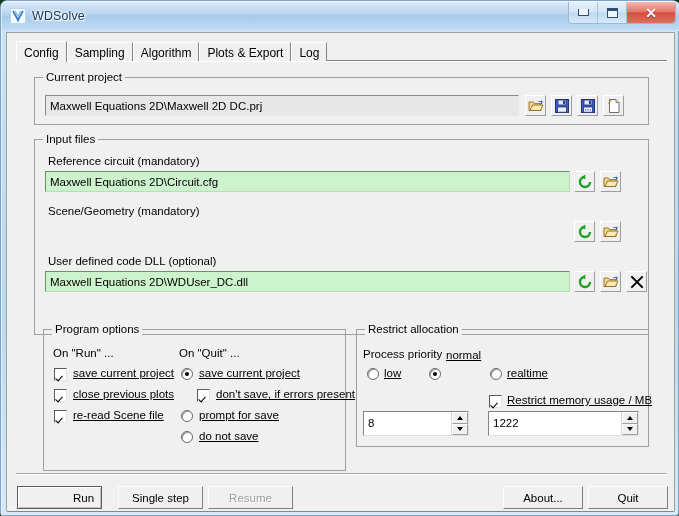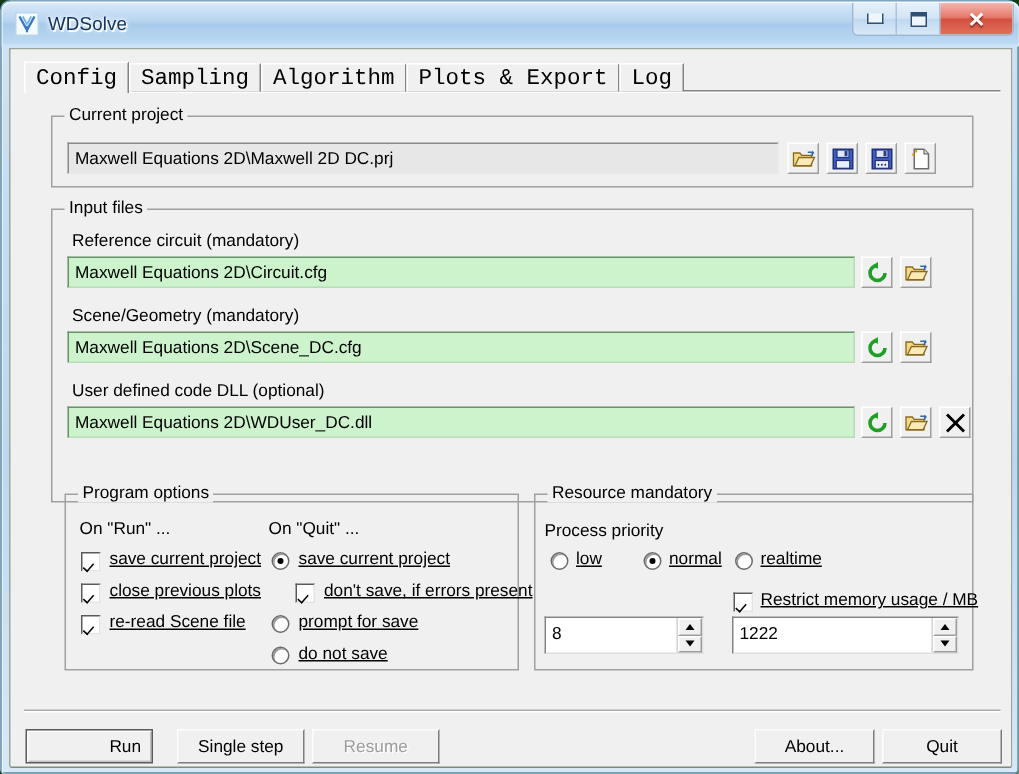--- a/index.html
+++ b/index.html
@@ -118,30 +118,29 @@
     position: absolute;
     left: 9px; top: 8px;
     width: 651px; height: 20px;
     display: flex;
     align-items: flex-end;
   }
   .tab {
     height: 19px;
     box-sizing: border-box;
     padding: 1px 7px 0 7px;
-    font-size: 15px;
+    font-size: 12px;
     color: #000000;
     line-height: 18px;
     background: #f0f0f0;
     border-left: 1px solid #ffffff;
     border-top: 1px solid #ffffff;
     border-right: 1px solid #848484;
     position: relative;
     white-space: nowrap;
-    font-family: Liberation Mono, monospace;
   }
   .tab.active {
     height: 21px;
     line-height: 20px;
     margin-bottom: -1px;
     z-index: 3;
     background: #f0f0f0;
     border-right: 1px solid #848484;
   }
   #tabline {
@@ -427,21 +426,20 @@
     <div class="toolbtn" style="left:593px; top:138px;">
       <svg width="16" height="16" viewBox="0 0 16 16">
         <path d="M1 12.5 V4 h4.2 l1.3 1.6 H13 V12.5 z" fill="#f7d98a" stroke="#8a6a20" stroke-width="0.9"></path>
         <path d="M2 12.5 L4.6 7 H15 L12.4 12.5 z" fill="#fbe9b6" stroke="#8a6a20" stroke-width="0.9"></path>
         <path d="M10.5 3.5 L13.5 3.5 L13.5 6" fill="none" stroke="#2f6fae" stroke-width="1.1"></path>
         <path d="M13.5 2.3 L15 4 L13.5 5.2 z" fill="#2f6fae"></path>
       </svg>
     </div>
 
     <div class="field-label" style="left:41px; top:172px;">Scene/Geometry (mandatory)</div>
-    <div class="textfield tf-green" style="left:38px; top:188px; width:525px; height:21px;">Maxwell Equations 2D\Scene_DC.cfg</div>
     <div class="toolbtn" style="left:567px; top:188px;">
       <svg width="16" height="16" viewBox="0 0 16 16">
         <path d="M13 8 A5 5 0 1 1 8 3" fill="none" stroke="#1f9f25" stroke-width="2.4"></path>
         <path d="M8.3 0.6 L8.3 5.4 L4.6 3 z" fill="#1f9f25"></path>
       </svg>
     </div>
     <div class="toolbtn" style="left:593px; top:188px;">
       <svg width="16" height="16" viewBox="0 0 16 16">
         <path d="M1 12.5 V4 h4.2 l1.3 1.6 H13 V12.5 z" fill="#f7d98a" stroke="#8a6a20" stroke-width="0.9"></path>
         <path d="M2 12.5 L4.6 7 H15 L12.4 12.5 z" fill="#fbe9b6" stroke="#8a6a20" stroke-width="0.9"></path>
@@ -465,21 +463,21 @@
         <path d="M10.5 3.5 L13.5 3.5 L13.5 6" fill="none" stroke="#2f6fae" stroke-width="1.1"></path>
         <path d="M13.5 2.3 L15 4 L13.5 5.2 z" fill="#2f6fae"></path>
       </svg>
     </div>
     <div class="toolbtn" style="left:619px; top:238px; background:#f0f0f0;">
       <svg width="16" height="16" viewBox="0 0 16 16">
         <path d="M3 3 L13 13 M13 3 L3 13" stroke="#000000" stroke-width="1.9" stroke-linecap="square"></path>
       </svg>
     </div>
 
-    <div class="group" style="left:36px; top:296px; width:303px; height:118px;">
+    <div class="group" style="left:36px; top:296px; width:303px; height:142px;">
       <div class="group-title">Program options</div>
     </div>
 
     <div class="field-label" style="left:46px; top:314px;">On "Run" ...</div>
     <div class="field-label" style="left:172px; top:314px;">On "Quit" ...</div>
 
     <div class="chk checked" style="left:47px; top:335px;"></div>
     <div class="opt-label" style="left:66px; top:334px;">save current project</div>
 
     <div class="chk checked" style="left:47px; top:356px;"></div>
@@ -494,30 +492,30 @@
     <div class="chk checked" style="left:190px; top:356px;"></div>
     <div class="opt-label" style="left:209px; top:355px;">don't save, if errors present</div>
 
     <div class="rad" style="left:174px; top:377px;"></div>
     <div class="opt-label" style="left:192px; top:376px;">prompt for save</div>
 
     <div class="rad" style="left:174px; top:398px;"></div>
     <div class="opt-label" style="left:192px; top:397px;">do not save</div>
 
     <div class="group" style="left:349px; top:296px; width:293px; height:118px;">
-      <div class="group-title">Resource mandatory</div>
+      <div class="group-title">Restrict allocation</div>
     </div>
 
     <div class="field-label" style="left:356px; top:315px;">Process priority</div>
 
     <div class="rad" style="left:360px; top:335px;"></div>
     <div class="opt-label" style="left:377px; top:334px;">low</div>
 
     <div class="rad checked" style="left:422px; top:335px;"></div>
-    <div class="opt-label" style="left:439px; top:334px;">normal</div>
+    <div class="opt-label" style="left:439px; top:316px;">normal</div>
 
     <div class="rad" style="left:483px; top:335px;"></div>
     <div class="opt-label" style="left:500px; top:334px;">realtime</div>
 
 
     <div class="chk checked" style="left:482px; top:362px;"></div>
     <div class="opt-label" style="left:500px; top:361px;">Restrict memory usage / MB</div>
 
     <div class="spin-wrap" style="left:356px; top:378px; width:106px; height:25px;">
       <div class="spin-val">8</div>

